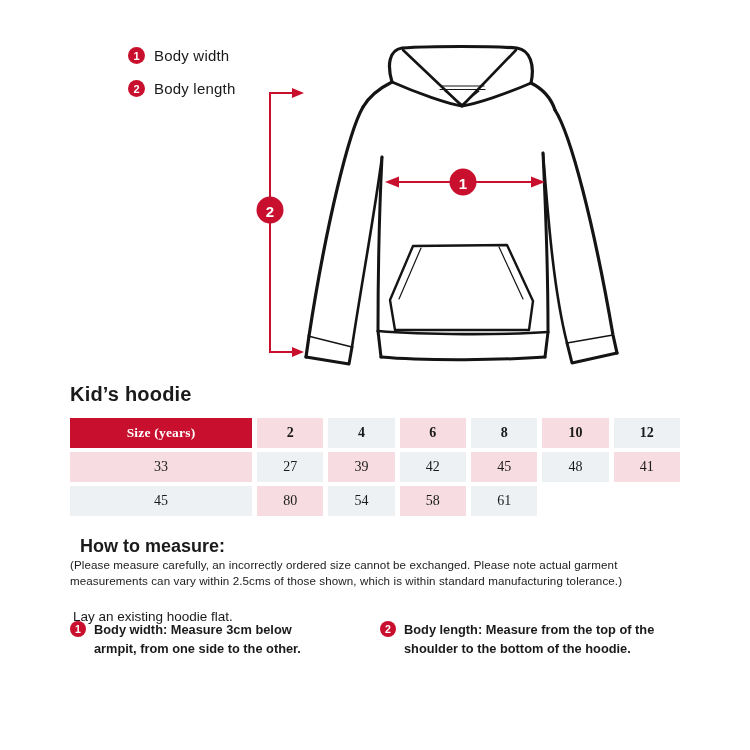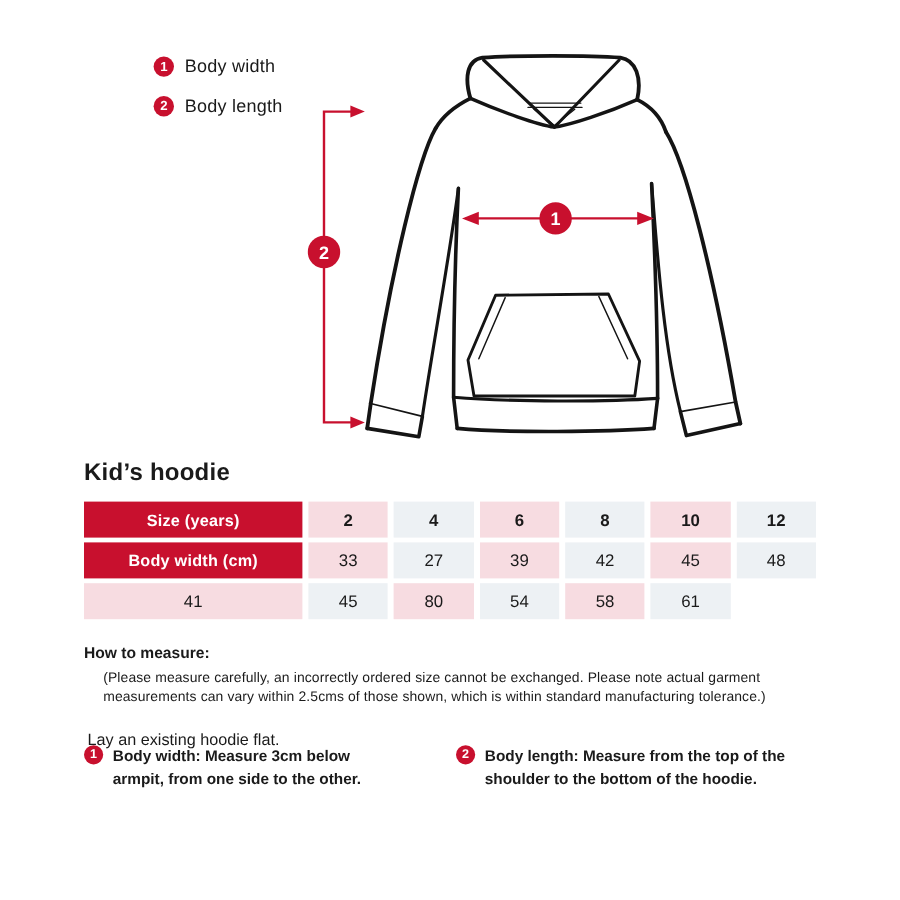--- a/index.html
+++ b/index.html
@@ -30,34 +30,34 @@
 
   
   .product-title { left: 70px; top: 383px; font-size: 20px; font-weight: 700; letter-spacing: 0.2px; }
 
   
   .size-table {
     left: 70px; top: 418px; width: 610px;
     display: grid;
     grid-template-columns: 182px repeat(6, 1fr);
     grid-auto-rows: 30px;
-    column-gap: 5px; row-gap: 4px;
+    column-gap: 5px; row-gap: 4px; font-family: Liberation Serif, serif;
   }
   .cell {
     display: flex; align-items: center; justify-content: center;
     font-size: 14px;
   }
   .cell.label { background: #C8102E; color: #ffffff; font-weight: bold; font-size: 13.5px; letter-spacing: 0.2px; }
   .cell.pink  { background: #F7DCE1; }
   .cell.gray  { background: #EDF1F4; }
   .cell.hdr   { font-weight: bold; }
 
   
-  .htm-heading { left: 70px; top: 536px; font-size: 13px; font-weight: 800; }
-  .disclaimer  { left: 86px; top: 557px; width: 624px; font-size: 11.6px; line-height: 1.42; letter-spacing: 0.1px; }
+  .htm-heading { left: 80px; top: 536px; font-size: 18px; font-weight: 800; }
+  .disclaimer  { left: 70px; top: 557px; width: 624px; font-size: 11.6px; line-height: 1.42; letter-spacing: 0.1px; }
   .intro       { left: 73px; top: 597px; font-size: 13.5px; margin-top: 12px; }
   .step        { top: 620px; display: flex; align-items: flex-start; gap: 8px; }
   .step-1      { left: 70px;  width: 262px; }
   .step-2      { left: 380px; width: 282px; }
   .step .num-badge { width: 16px; height: 16px; font-size: 10.5px; margin-top: 1px; }
   .step-text   { font-size: 12.8px; line-height: 1.5; font-weight: bold; }
 </style>
 </head>
 <body>
 
@@ -148,21 +148,20 @@
 <div class="abs size-table">
 
   <div class="cell label">Size (years)</div>
   <div class="cell pink hdr">2</div>
   <div class="cell gray hdr">4</div>
   <div class="cell pink hdr">6</div>
   <div class="cell gray hdr">8</div>
   <div class="cell pink hdr">10</div>
   <div class="cell gray hdr">12</div>
 
-  <div class="cell label">Body width (cm)</div>
   <div class="cell pink">33</div>
   <div class="cell gray">27</div>
   <div class="cell pink">39</div>
   <div class="cell gray">42</div>
   <div class="cell pink">45</div>
   <div class="cell gray">48</div>
 
   <div class="cell pink">41</div>
   <div class="cell gray">45</div>
   <div class="cell pink">80</div>

